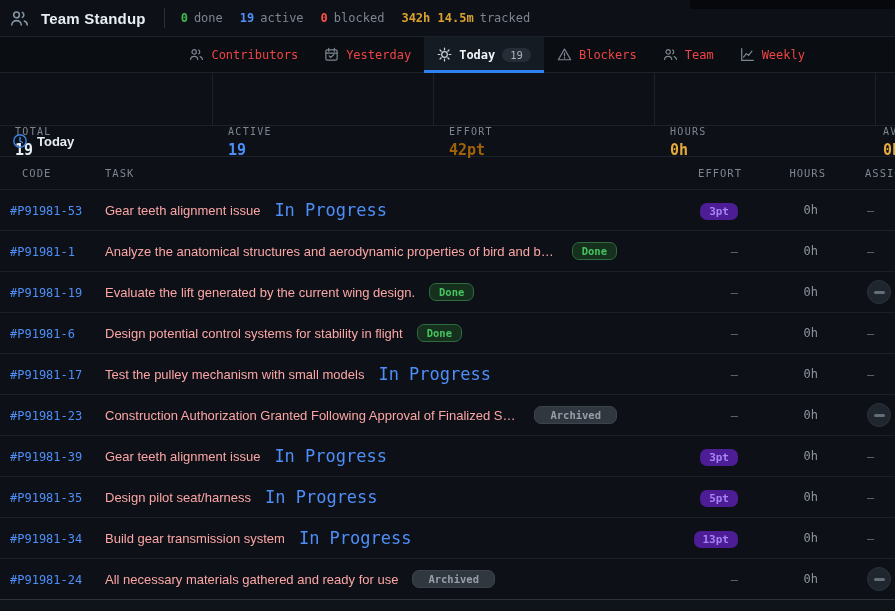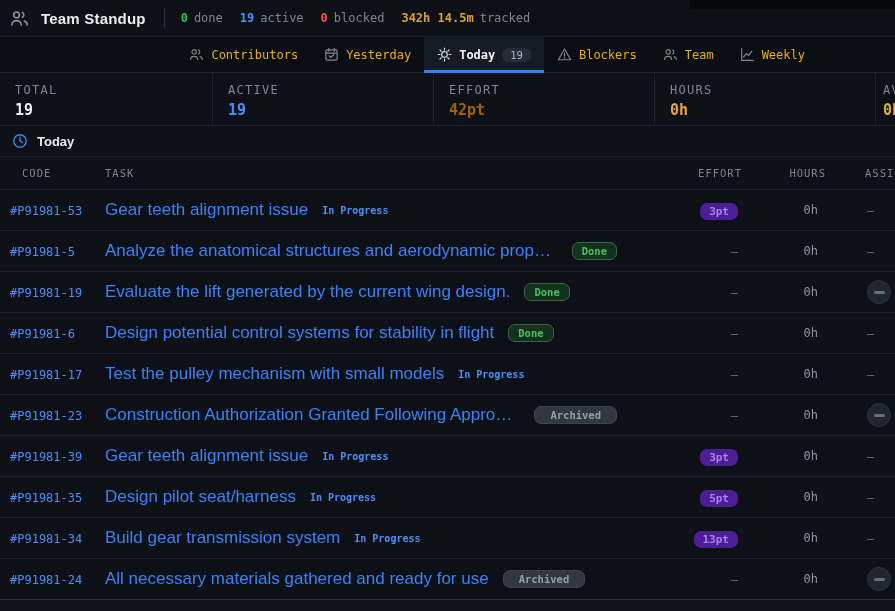--- a/index.html
+++ b/index.html
@@ -20,56 +20,56 @@
   .brand-title { font-size:15px; font-weight:bold; color:#e6edf3; letter-spacing:.2px; }
   .vsep { width:1px; height:20px; background:#2a303a; margin:0 16px 0 18px; }
   .topstats { display:flex; align-items:center; gap:17px; font-family:"DejaVu Sans Mono", monospace; font-size:12px; }
   .topstat { display:flex; align-items:center; gap:6px; }
   .topstat .num { font-weight:bold; }
   .topstat .lbl { color:#7d8590; }
 
   
   .tabbar { height:36px; display:flex; align-items:stretch; justify-content:flex-end; padding-right:77px; background:#0a0d12; border-bottom:1px solid #1c222b; }
   .tab { position:relative; display:flex; align-items:center; gap:7px; padding:0 13px; cursor:pointer;
-         color:#eab308; font-family:"DejaVu Sans Mono", monospace; font-size:12px; white-space:nowrap; }
+         color:#ef4444; font-family:"DejaVu Sans Mono", monospace; font-size:12px; white-space:nowrap; }
   .tab-icon { display:flex; color:#7d8590; }
   .tab.active { background:#151b23; color:#f0f4f8; font-weight:bold; }
   .tab.active .tab-icon { color:#c9d1d9; }
   .tab.active::after { content:""; position:absolute; left:0; right:0; bottom:-1px; height:3px; background:#2f81f6; }
   .tab-badge { background:#262d37; color:#aab4bf; border-radius:9px; padding:1px 8px; font-size:10.5px; font-weight:normal; }
 
   
   .summary { display:flex; width:1110px; height:53px; border-bottom:1px solid #1c222b; background:#0d1117; }
   .sum-cell { width:221px; border-right:1px solid #1c222b; padding:10px 0 0 15px; }
   .sum-cell:first-child { width:213px; }
   .sum-cell:last-child { width:234px; padding-left:7px; border-right:none; }
-  .sum-label { font-family:"DejaVu Sans Mono", monospace; font-size:12px; letter-spacing:1.3px; color:#7d8590; }
+  .sum-label { font-family:"DejaVu Sans Mono", monospace; font-size:10px; letter-spacing:1.3px; color:#7d8590;margin-top:43px; }
   .sum-value { font-family:"DejaVu Sans Mono", monospace; font-size:15px; font-weight:bold; margin-top:4px; }
 
   
   .section-head { height:31px; display:flex; align-items:center; gap:9px; padding-left:12px; border-bottom:1px solid #1c222b; }
   .section-head .icon { display:flex; color:#4184e4; }
   .section-title { font-size:13px; font-weight:bold; color:#e6edf3; }
 
   
   .grid-cols { display:grid; grid-template-columns:105px 520px 117px 84px 134px; width:960px; align-items:center; }
   .thead { height:33px; border-bottom:1px solid #1c222b; color:#7d8590;
            font-family:"DejaVu Sans Mono", monospace; font-size:10.5px; letter-spacing:1px; }
   .th.col-code { padding-left:22px; }
   .th.col-effort, .th.col-hours { text-align:right; }
   .th.col-assignee { padding-left:39px; }
 
   .trow { height:41px; border-bottom:1px solid #19202a; cursor:pointer; }
   .trow:last-child { border-bottom:1px solid #2b323d; }
   .td.col-code { padding-left:10px; }
   .code { color:#4e8ef8; font-family:"DejaVu Sans Mono", monospace; font-size:12px; text-decoration:none; cursor:pointer; }
   .td.col-task { display:flex; align-items:center; gap:14px; min-width:0; padding-right:8px; }
-  .task-text { font-size:17px; color:#3b82f6; white-space:nowrap; overflow:hidden; text-overflow:ellipsis; }
+  .task-text { font-size:13px; color:#fca5a5; white-space:nowrap; overflow:hidden; text-overflow:ellipsis; }
   .status { flex-shrink:0; font-family:"DejaVu Sans Mono", monospace; }
-  .status-inprogress { color:#4e8ef8; font-weight:bold; font-size:10px; }
+  .status-inprogress { color:#4e8ef8; font-weight:normal; font-size:17px; }
   .status-done { background:#15301d; border:1px solid #2f6b3f; color:#46c35f; font-weight:bold; font-size:10.5px; padding:2px 9px; border-radius:7px; }
   .status-archived { background:#31373f; border:1px solid #3c434c; color:#959eaa; font-weight:bold; font-size:10.5px; padding:2px 15px; border-radius:7px; }
   .td.col-effort { text-align:right; padding-right:4px; }
   .effort-badge { display:inline-block; background:#4c1d95; color:#a982f6; font-family:"DejaVu Sans Mono", monospace; font-weight:bold; font-size:11px; padding:2px 9px; border-radius:7px; }
   .td.col-hours { text-align:right; padding-right:8px; color:#8b949e; font-family:"DejaVu Sans Mono", monospace; font-size:12px; }
   .td.col-assignee { padding-left:41px; }
   .dash { color:#636e7b; font-family:"DejaVu Sans Mono", monospace; font-size:12px; }
   .avatar { display:inline-flex; align-items:center; justify-content:center; width:24px; height:24px; border-radius:50%; background:#20262e; border:1px solid #2b323c; vertical-align:middle; }
   .avatar-mark { width:11px; height:3px; border-radius:2px; background:#8a93a0; opacity:.65; }
 
@@ -237,21 +237,21 @@
     <div class="td col-task">
       <span class="task-text">Gear teeth alignment issue</span>
       <span class="status status-inprogress">In Progress</span>
     </div>
     <div class="td col-effort"><span class="effort-badge">3pt</span></div>
     <div class="td col-hours">0h</div>
     <div class="td col-assignee"><span class="dash">–</span></div>
   </div>
 
   <div class="trow grid-cols">
-    <div class="td col-code"><a class="code">#P91981-5</a></div>
+    <div class="td col-code"><a class="code">#P91981-1</a></div>
     <div class="td col-task">
       <span class="task-text">Analyze the anatomical structures and aerodynamic properties of bird and bat wings to understand their e...</span>
       <span class="status status-done">Done</span>
     </div>
     <div class="td col-effort"><span class="dash">–</span></div>
     <div class="td col-hours">0h</div>
     <div class="td col-assignee"><span class="dash">–</span></div>
   </div>
 
   <div class="trow grid-cols">

